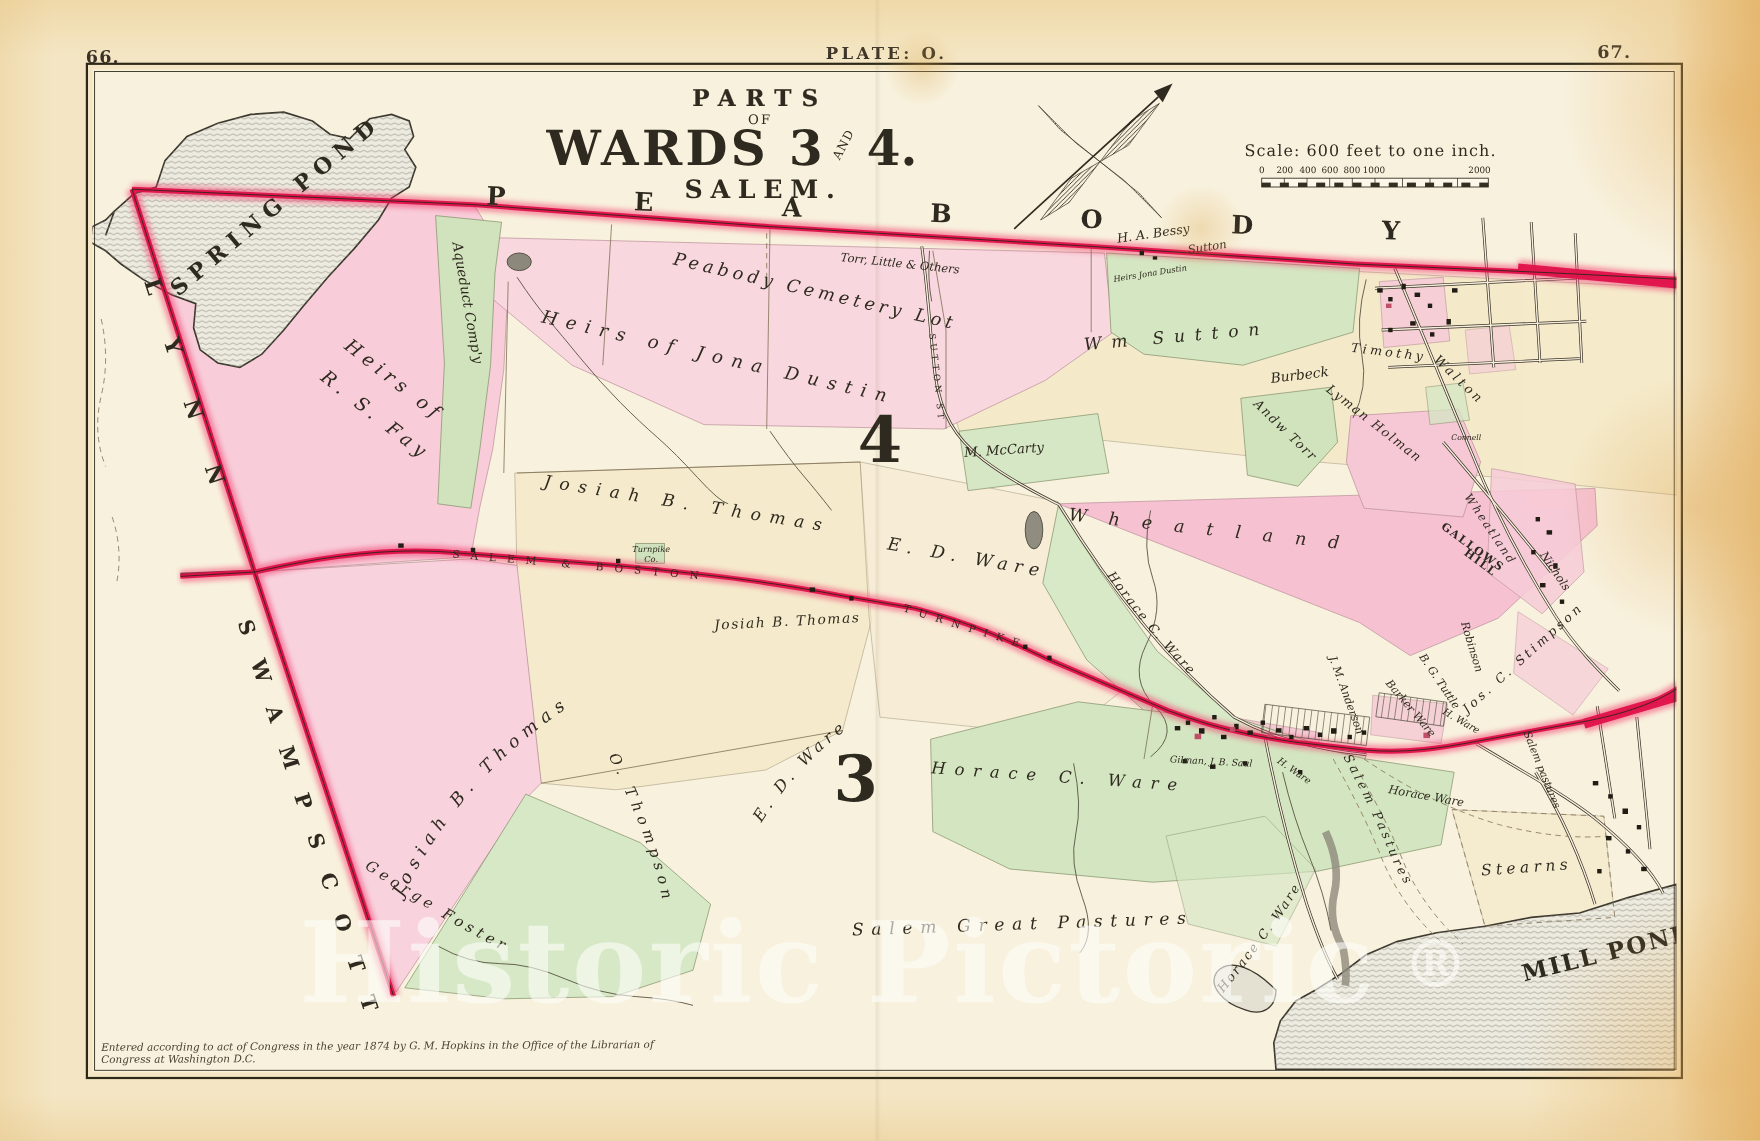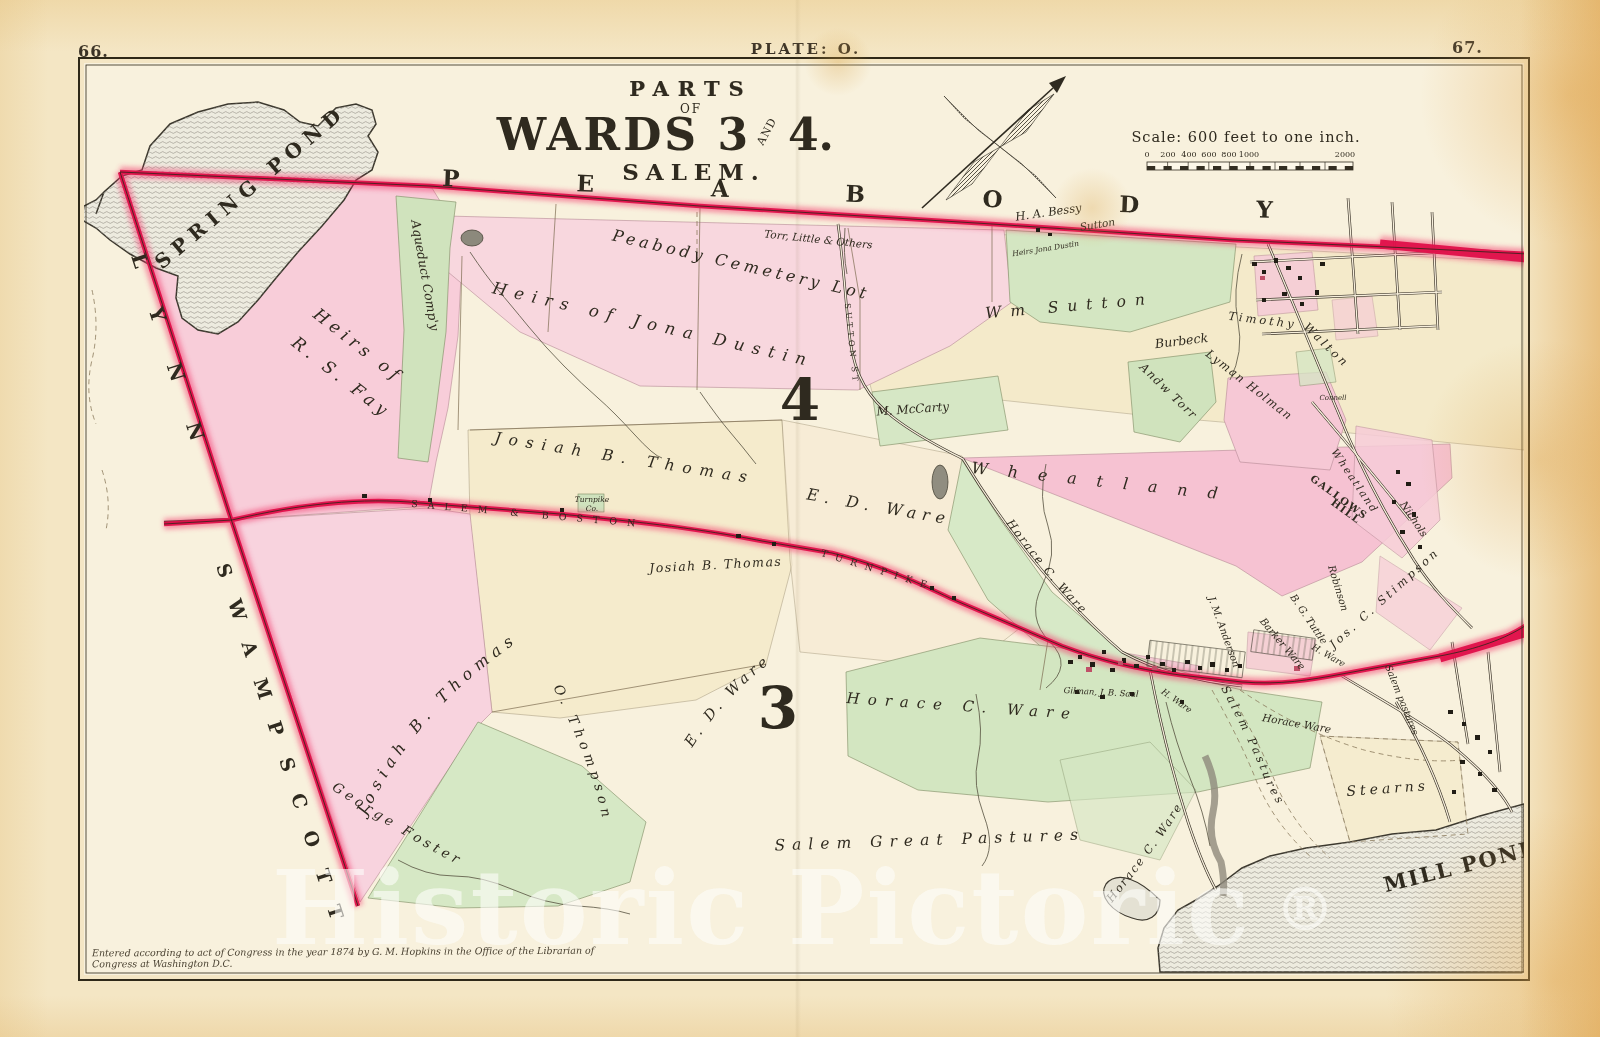--- a/index.html
+++ b/index.html
@@ -17,21 +17,21 @@
       radial-gradient(circle at 838px 62px, rgba(214,158,62,.30), rgba(214,158,62,0) 34px),
       radial-gradient(circle at 1540px 460px, rgba(220,160,70,.35), rgba(220,160,70,0) 120px),
       linear-gradient(to right, rgba(0,0,0,0) 795px, rgba(120,100,60,.10) 797px, rgba(0,0,0,0) 801px);}
   svg.map{position:absolute;left:0;top:0;z-index:1;}
   .chrome{position:absolute;z-index:2;color:#3a3226;font-weight:bold;}
   .pagenum-left{left:78px;top:42px;font-size:16px;letter-spacing:1px;}
   .pagenum-right{left:1452px;top:38px;font-size:16px;letter-spacing:1px;}
   .plate{left:806px;top:40px;transform:translateX(-50%);font-size:15px;letter-spacing:3px;}
   .copyright{position:absolute;z-index:4;left:92px;top:946px;width:520px;
      font-style:italic;font-size:9.5px;color:#4a4232;transform:rotate(-.3deg);}
-  .watermark{position:absolute;z-index:7;left:272px;top:848px;width:1060px;white-space:nowrap;
+  .watermark{position:absolute;z-index:7;left:272px;top:816px;width:1060px;white-space:nowrap;
      font-family:"DejaVu Serif",serif;font-weight:bold;font-size:102px;
      color:rgba(253,253,250,.60);letter-spacing:2px;pointer-events:none;}
   .watermark .reg{font-size:60px;position:relative;top:-14px;margin-left:24px;}
   text{font-family:"DejaVu Serif",serif;fill:#2f2a1f;}
   .it{font-style:italic;}
 </style>
 </head>
 <body>
 
 <div class="stage">

